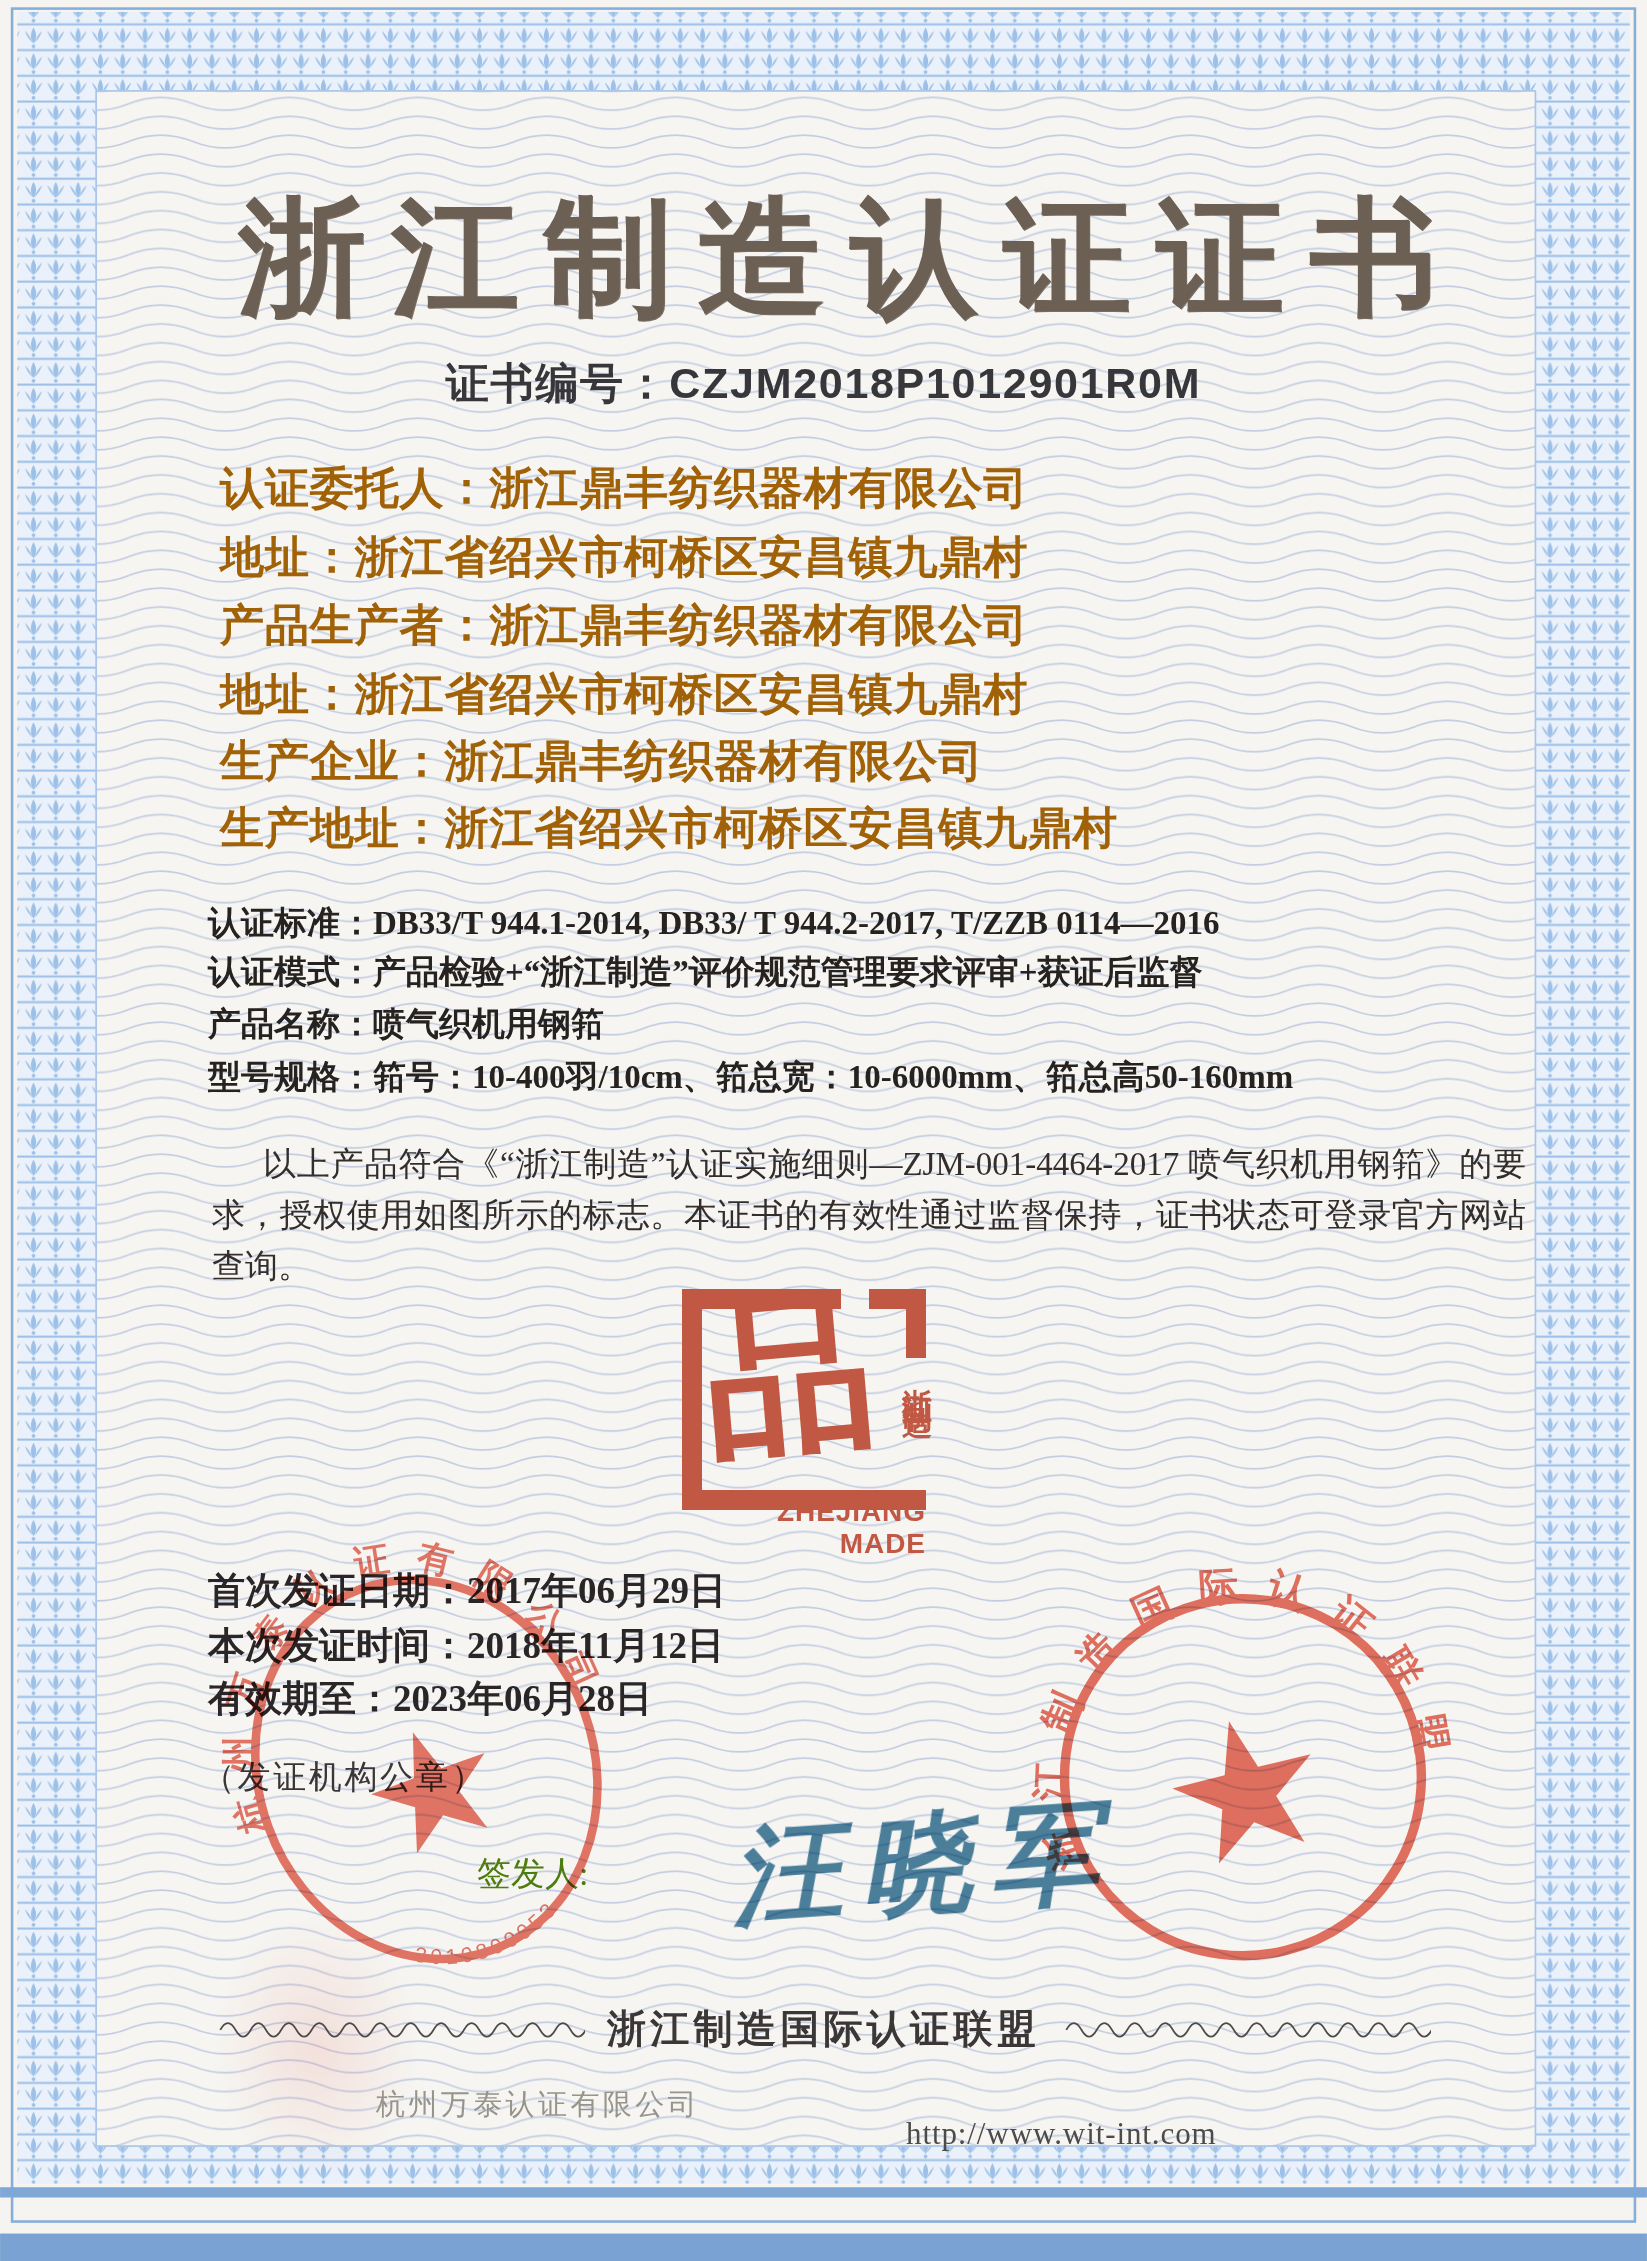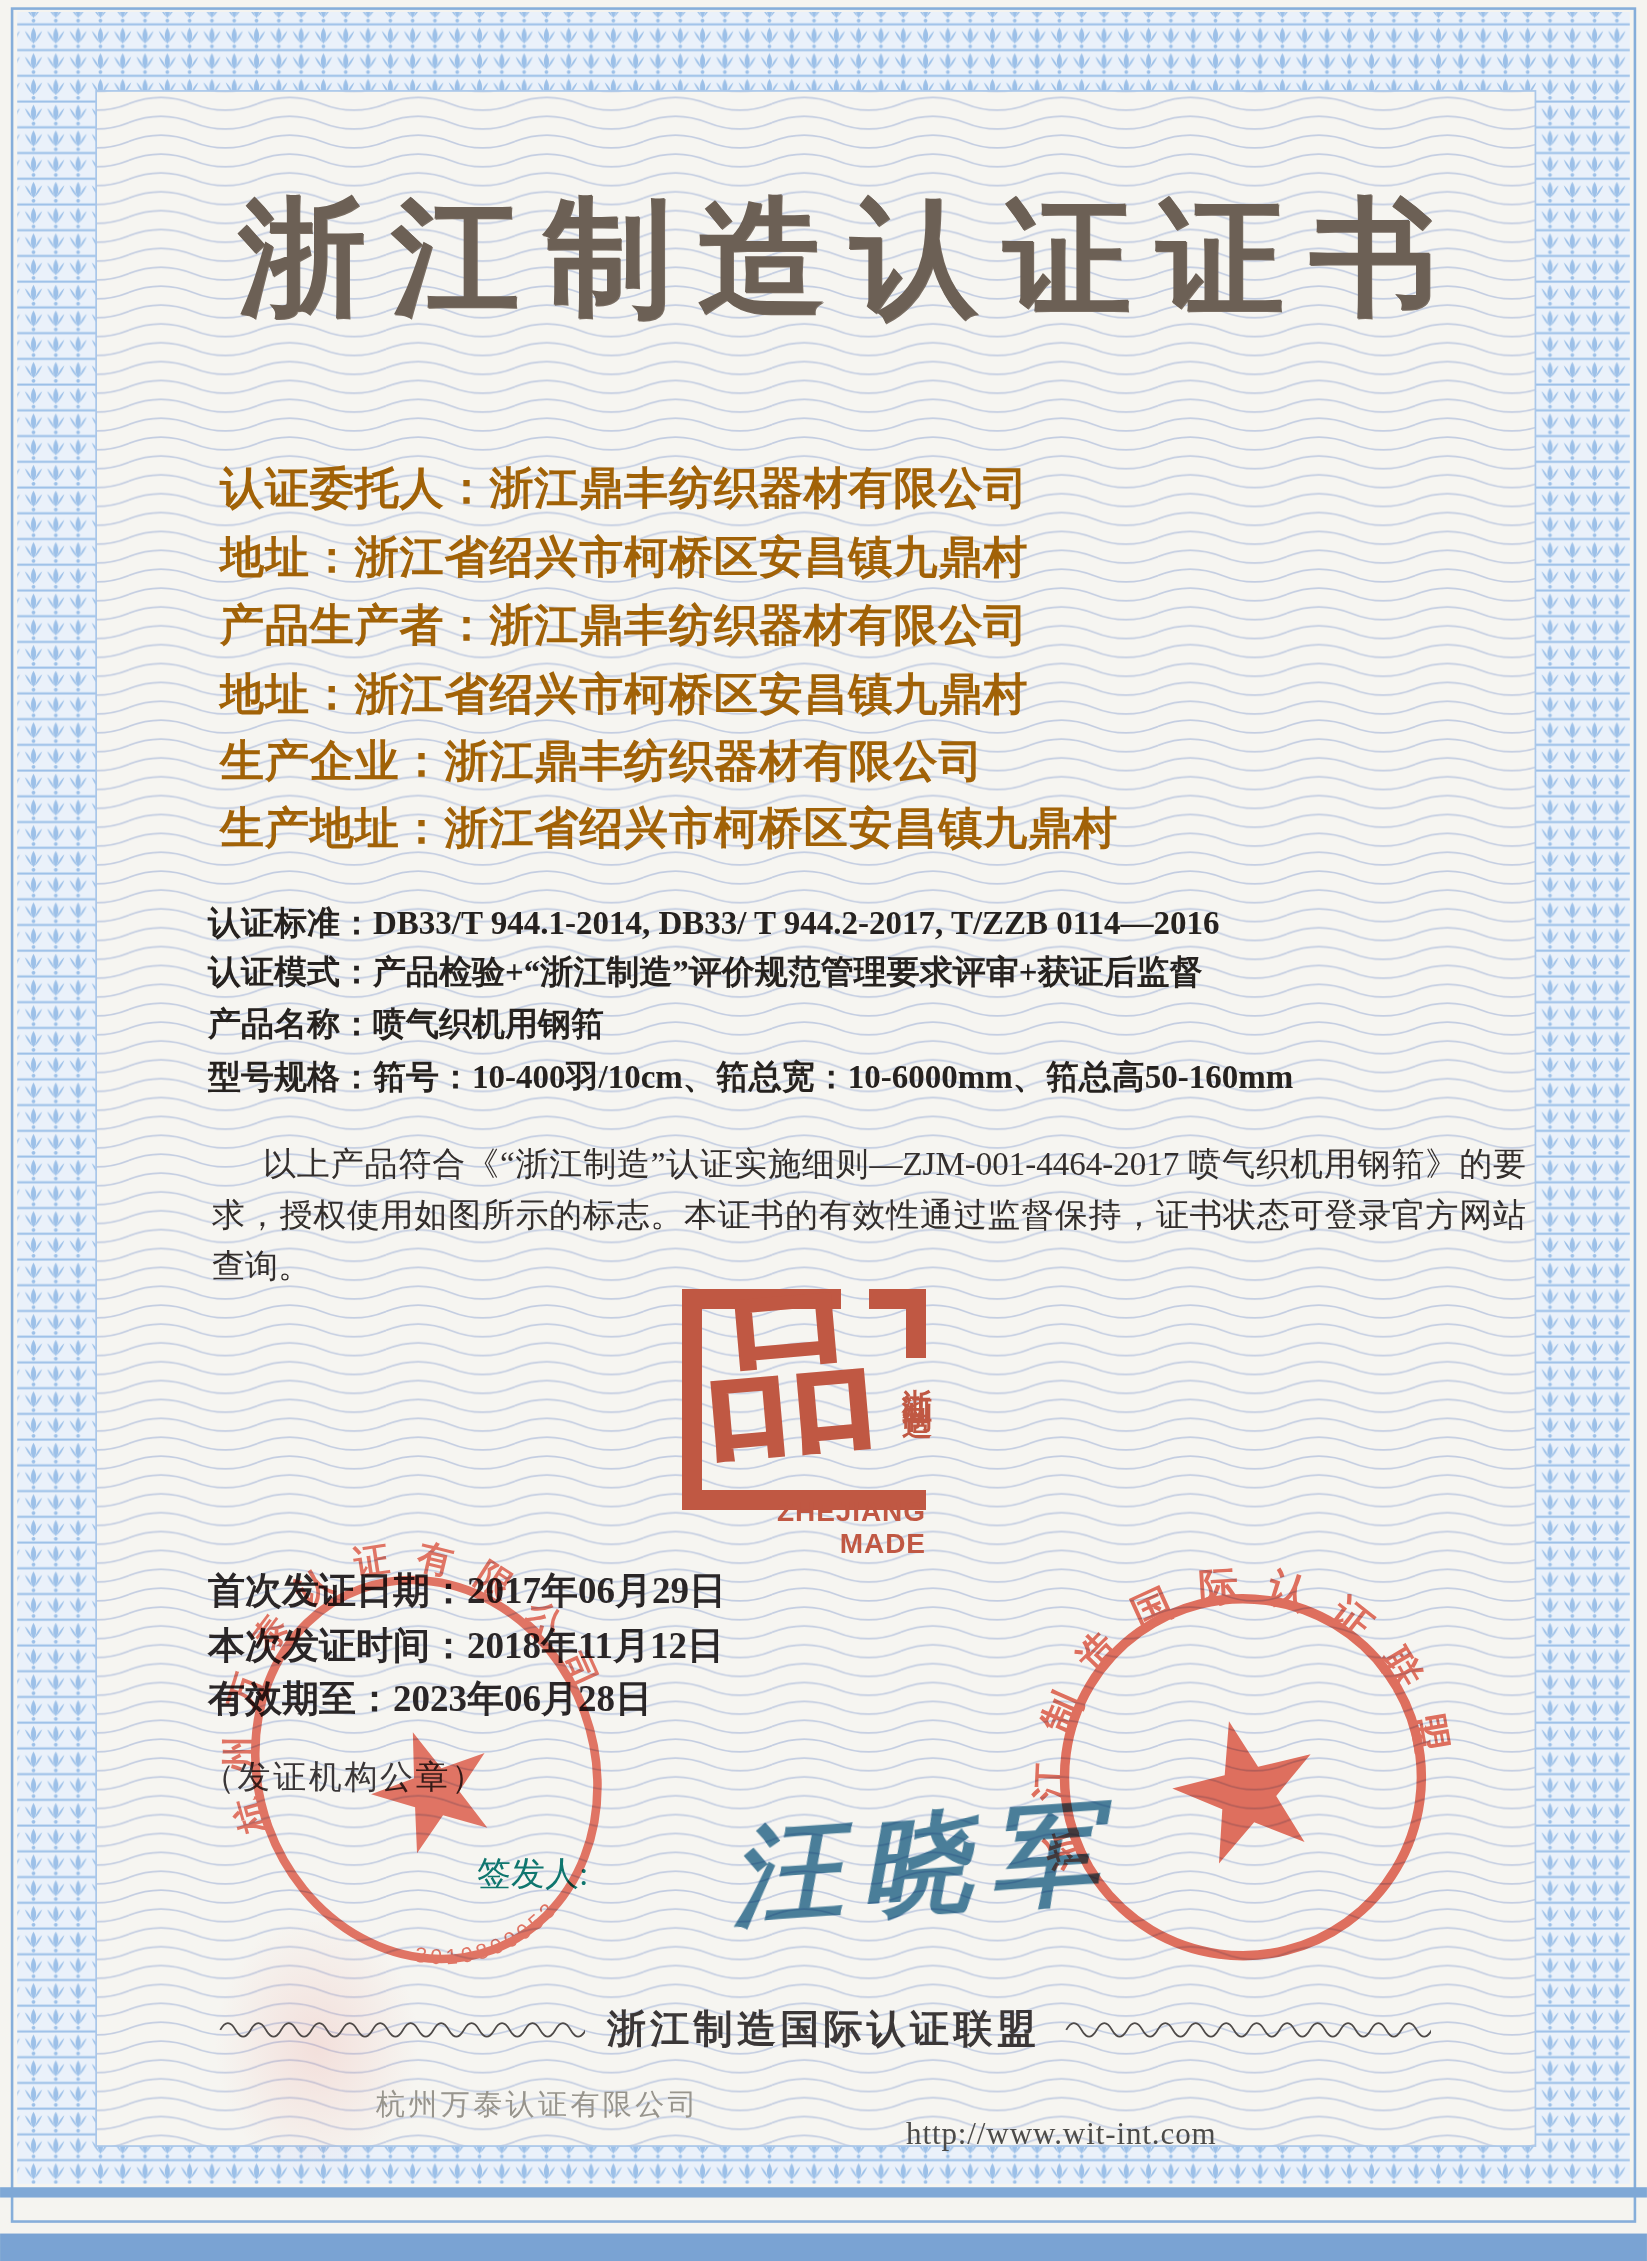--- a/index.html
+++ b/index.html
@@ -48,21 +48,21 @@
     font-family:"Liberation Sans",sans-serif;
   }
   .logo .made{
     position:absolute; left:6.9px; top:214px; width:237px; text-align:right;
     font-size:28px; font-weight:700; letter-spacing:0.9px; color:#c05843;
     font-family:"Liberation Sans",sans-serif;
   }
 
   .drow{position:absolute; left:208px; font-size:37px; font-weight:700; color:#2a2627; z-index:1; white-space:nowrap;}
   .sealnote{position:absolute; left:202px; top:1755px; font-size:33px; color:#3a3637; letter-spacing:2.6px; z-index:1;}
-  .signer{position:absolute; left:477px; top:1851px; font-size:34px; color:#0f766e; z-index:1;}
+  .signer{position:absolute; left:477px; top:1851px; font-size:34px; color:#4d7c0f; z-index:1;}
   .signature{
     position:absolute; left:731px; top:1791px; font-size:110px; z-index:3;
     color:#2c6d92; font-style:italic; font-weight:700; letter-spacing:19px;
     transform:rotate(-4deg); opacity:.85; mix-blend-mode:multiply;
     font-family:"DejaVu Serif",serif; filter:blur(0.3px);
   }
 
   .seals{position:absolute; left:0; top:0; width:1647px; height:2261px; z-index:2; mix-blend-mode:multiply; pointer-events:none;}
   .smear{position:absolute; left:214px; top:1913px; width:206px; height:266px; z-index:1;
     background:radial-gradient(ellipse at center, rgba(226,110,104,.16), rgba(226,110,104,0) 70%);}
@@ -104,20 +104,21 @@
     <rect x="112" y="106" width="1678" height="2396" fill="url(#wv)"></rect>
     <rect x="112" y="106" width="1678" height="2396" fill="none" stroke="#aac7e9" stroke-width="2"></rect>
     <rect x="0" y="2550" width="1920" height="12" fill="#7fa8d6"></rect>
     <rect x="0" y="2604" width="1920" height="32" fill="#7aa3d3"></rect>
   </svg>
 
   <div class="smear"></div>
 
   <h1 class="title">浙江制造认证证书</h1>
 
+  <div class="certno"><span>证书编号：</span><span>CZJM2018P1012901R0M</span></div>
 
   <div class="frow" style="top:459px"><span class="flabel">认证委托人：</span><span class="fvalue">浙江鼎丰纺织器材有限公司</span></div>
   <div class="frow" style="top:528px"><span class="flabel">地址：</span><span class="fvalue">浙江省绍兴市柯桥区安昌镇九鼎村</span></div>
   <div class="frow" style="top:596px"><span class="flabel">产品生产者：</span><span class="fvalue">浙江鼎丰纺织器材有限公司</span></div>
   <div class="frow" style="top:665px"><span class="flabel">地址：</span><span class="fvalue">浙江省绍兴市柯桥区安昌镇九鼎村</span></div>
   <div class="frow" style="top:732px"><span class="flabel">生产企业：</span><span class="fvalue">浙江鼎丰纺织器材有限公司</span></div>
   <div class="frow" style="top:799px"><span class="flabel">生产地址：</span><span class="fvalue">浙江省绍兴市柯桥区安昌镇九鼎村</span></div>
 
   <div class="srow" style="top:901px"><span class="flabel">认证标准：</span><span class="fvalue">DB33/T 944.1-2014, DB33/ T 944.2-2017, T/ZZB 0114—2016</span></div>
   <div class="srow" style="top:1002px"><span class="flabel">产品名称：</span><span class="fvalue">喷气织机用钢筘</span></div>

